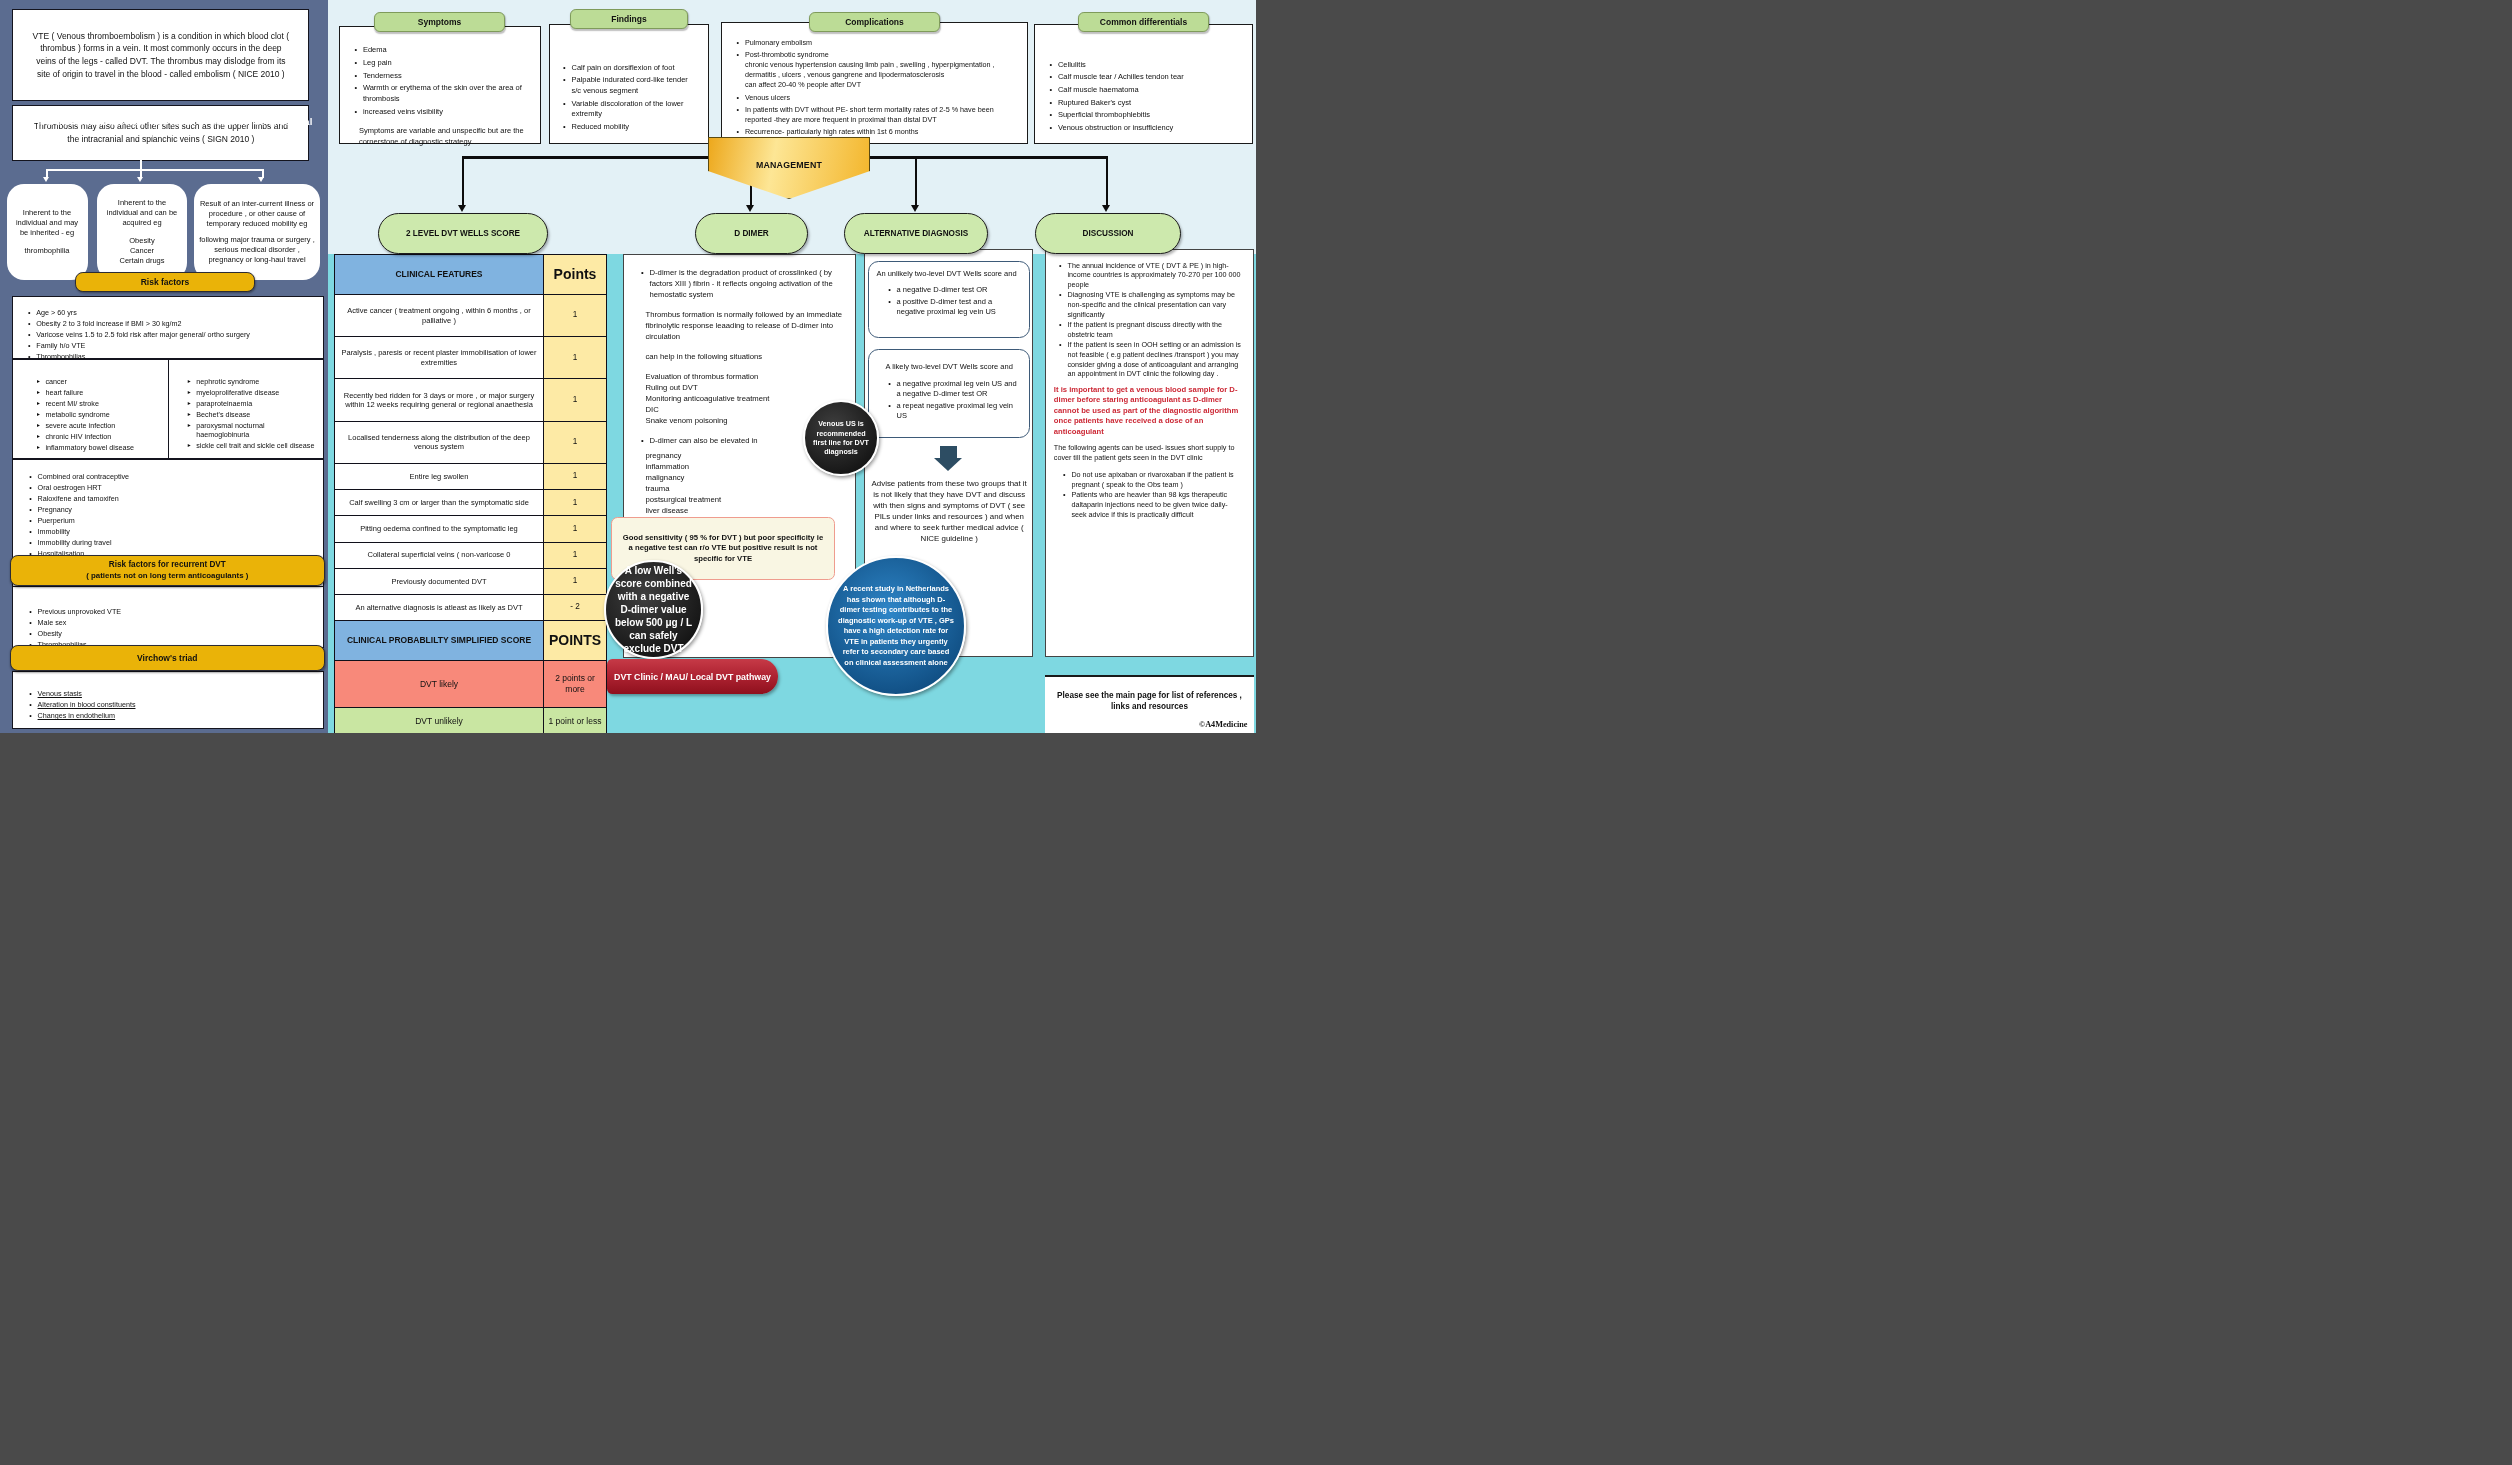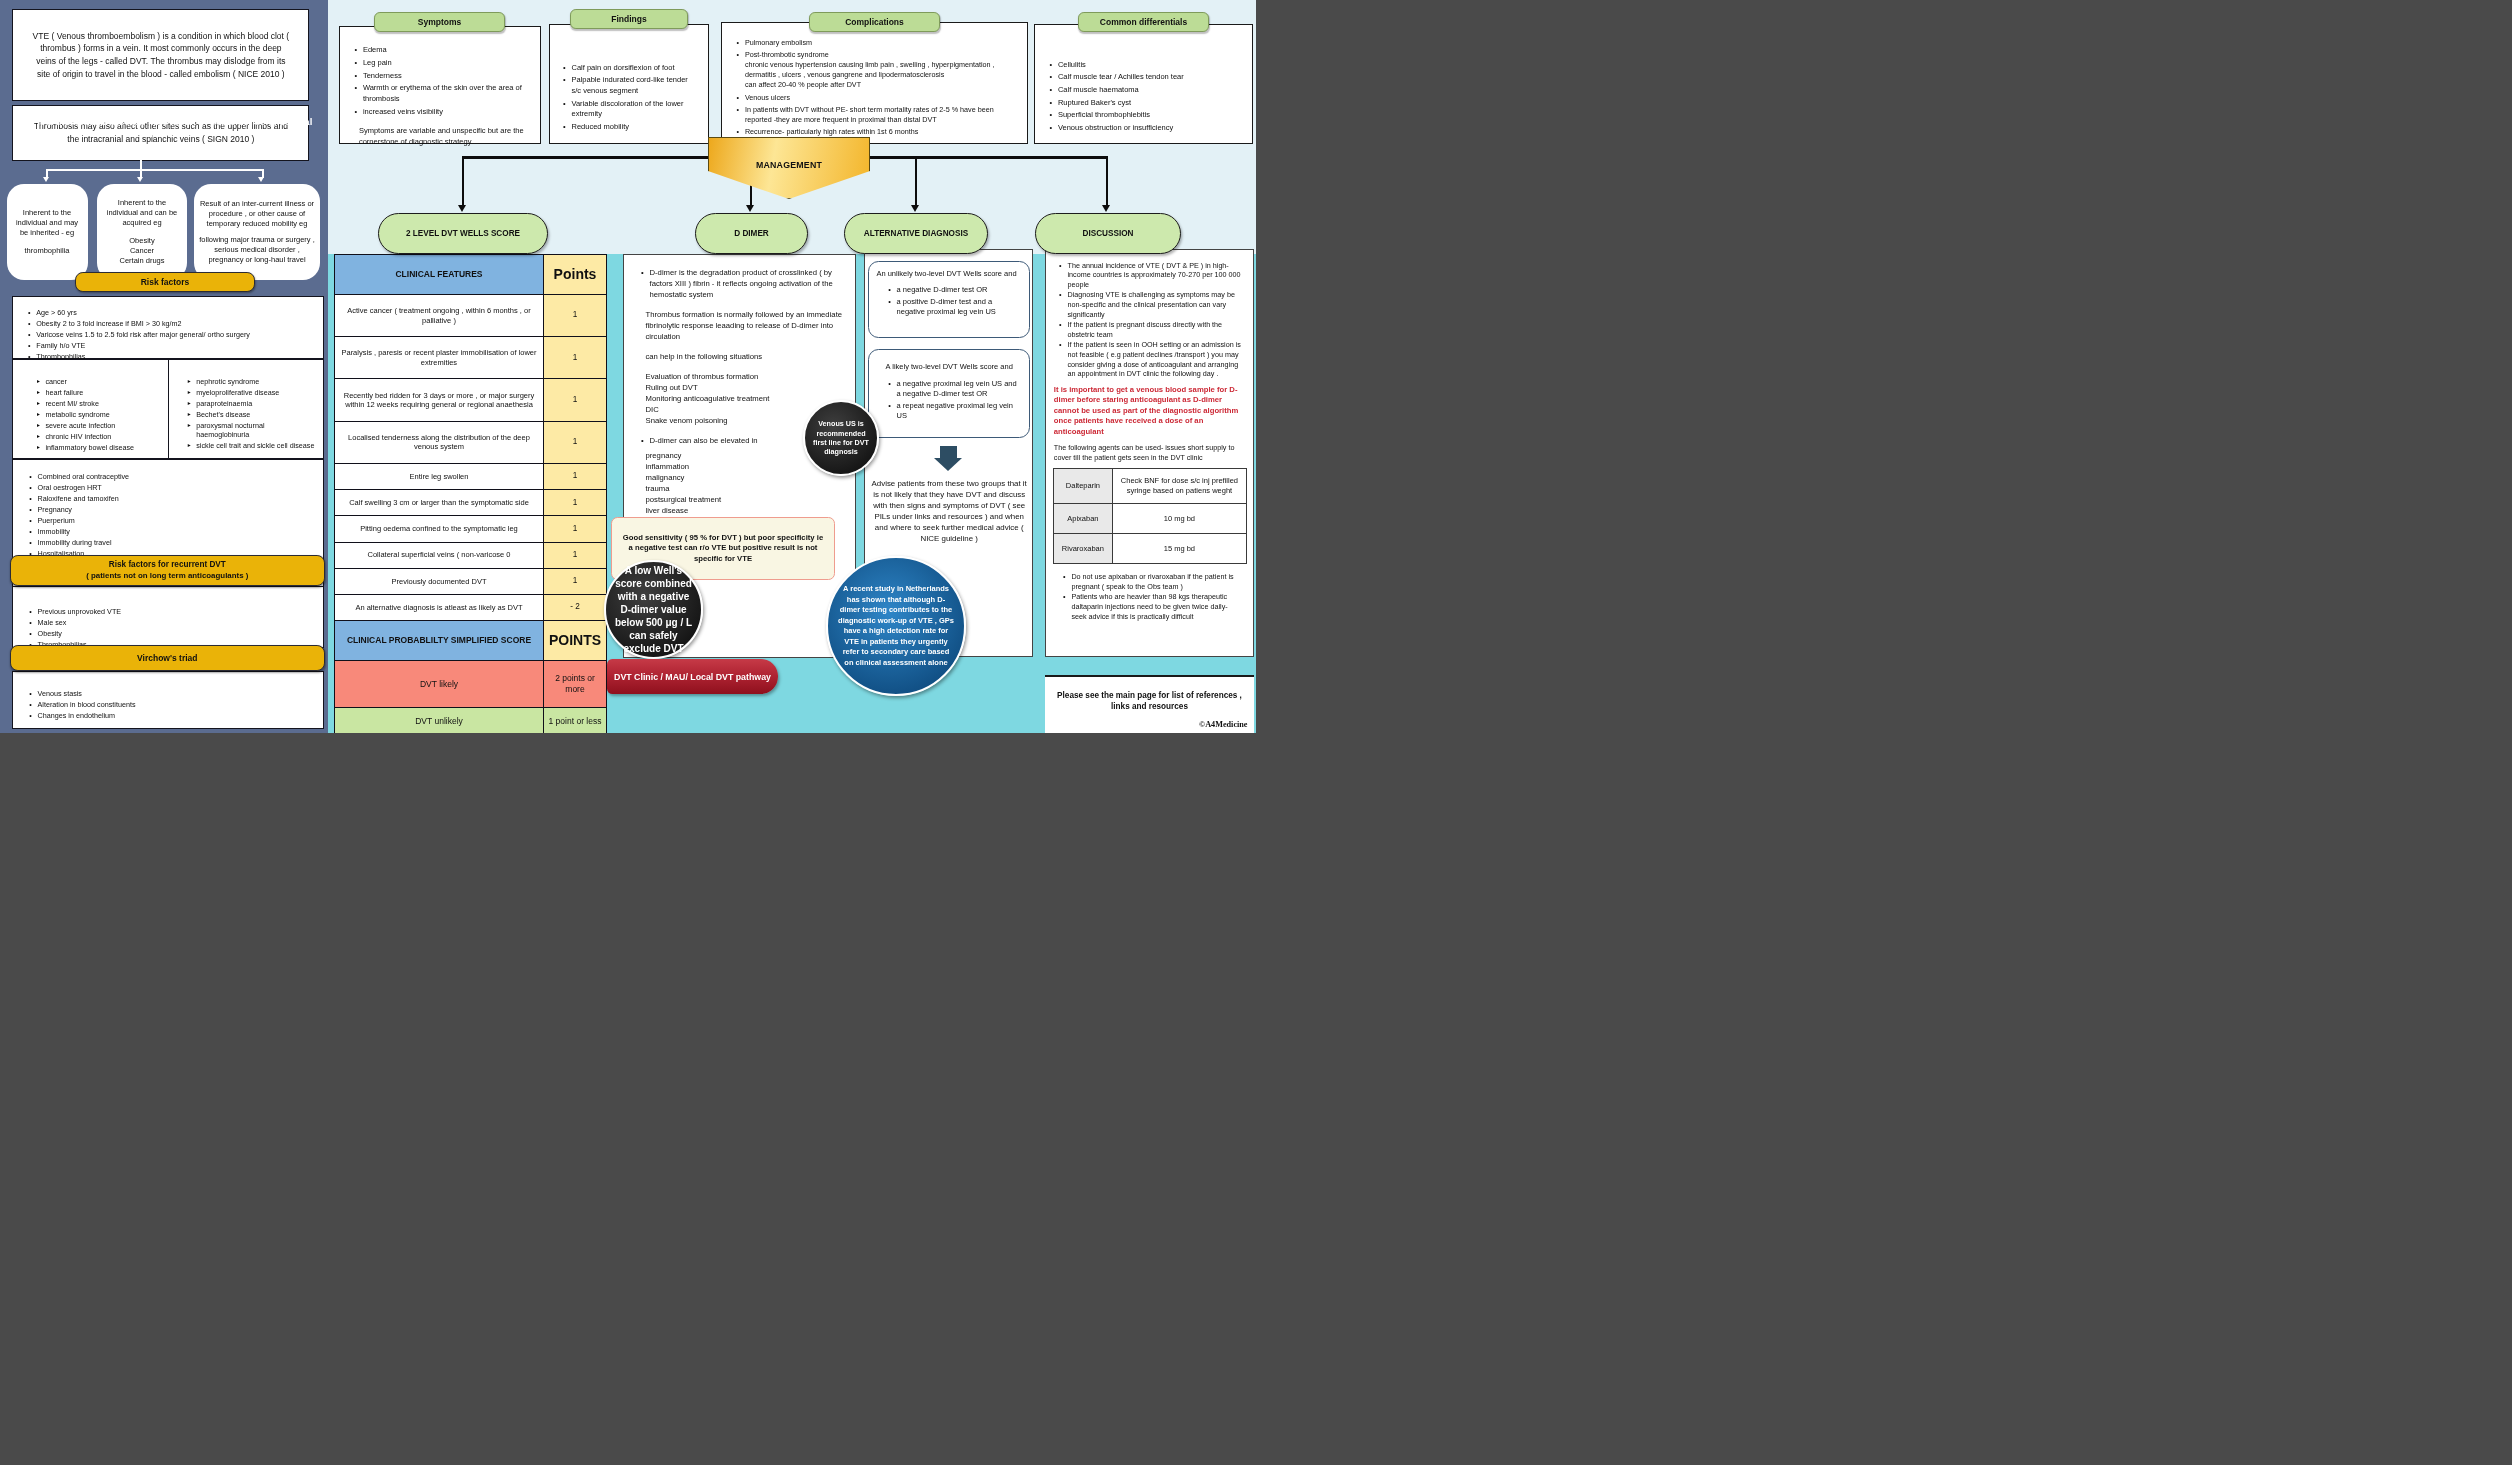--- a/index.html
+++ b/index.html
@@ -191,21 +191,21 @@
       <ul class="blist">
         <li>Previous unprovoked VTE</li>
         <li>Male sex</li>
         <li>Obesity</li>
         <li>Thrombophilias</li>
       </ul>
     </div>
 
     <div class="bluepill" style="left:9.8px;top:645px;width:315px;height:26px;font-size:8.5px;">Virchow's triad</div>
 
-    <div class="wbox" style="left:12.4px;top:671px;width:312px;height:58px;padding:13px 7.9px 0 9.2px;font-size:7.2px;">
+    <div class="wbox" style="left:12.4px;top:671px;width:312px;height:58px;padding:13px 7.9px 0 9.2px;font-size:7.2px;text-decoration:underline;">
       <ul class="blist">
         <li>Venous stasis</li>
         <li>Alteration in blood constituents</li>
         <li>Changes in endothelium</li>
       </ul>
     </div>
   </aside>
 
   <div class="topbox" style="left:339px;top:26px;width:202px;height:118px;padding:14.4px 6.5px 0 7.9px;">
     <ul class="blist">
@@ -379,36 +379,20 @@
   <div class="colbox" style="left:1045px;top:249px;width:209px;height:408px;">
     <div class="disc-content">
       <ul class="blist">
         <li>The annual incidence of VTE ( DVT &amp; PE ) in high-income countries is approximately 70-270 per 100 000 people</li>
         <li>Diagnosing VTE is challenging as symptoms may be non-specific and the clinical presentation can vary significantly</li>
         <li>If the patient is pregnant discuss directly with the obstetric team</li>
         <li>If the patient is seen in OOH setting or an admission is not feasible ( e.g patient declines /transport  ) you may consider giving a dose of anticoagulant and arranging an appointment in DVT clinic the following day .</li>
       </ul>
       <p class="warning">It is important to get a venous blood sample for D-dimer before staring anticoagulant as D-dimer cannot be used as part of the diagnostic algorithm once patients have received a dose of an anticoagulant</p>
       <p class="agents">The following agents can be used- issues short supply to cover till the patient gets seen in the DVT clinic</p>
-      <table class="drugs">
-        <tbody>
-            <tr style="height:35px;">
-          <td class="dn">Dalteparin</td>
-          <td class="dd">Check BNF for dose s/c inj prefilled syringe based on patiens weght</td>
-        </tr>
-        <tr style="height:30px;">
-          <td class="dn">Apixaban</td>
-          <td class="dd">10 mg bd</td>
-        </tr>
-        <tr style="height:30px;">
-          <td class="dn">Rivaroxaban</td>
-          <td class="dd">15 mg bd</td>
-        </tr>
-      </tbody>
-        </table>
       <ul class="blist" style="margin-top:7.9px;padding-left:3.9px;">
         <li>Do not use apixaban or rivaroxaban if the patient is pregnant ( speak to the Obs team )</li>
         <li>Patients who are heavier than 98 kgs therapeutic daltaparin injections need to be given twice daily- seek advice if this is practically difficult</li>
       </ul>
     </div>
   </div>
 
   <div class="creambox" style="left:611px;top:517px;width:224px;height:63px;">Good sensitivity ( 95 % for DVT ) but poor specificity ie a negative test can r/o VTE but positive result is not specific for VTE</div>
 
   <div class="circle blackcircle" style="left:803px;top:400px;width:76px;height:76px;font-size:7.2px;line-height:1.3;padding:5.2px;">Venous US is recommended first line for DVT diagnosis</div>

